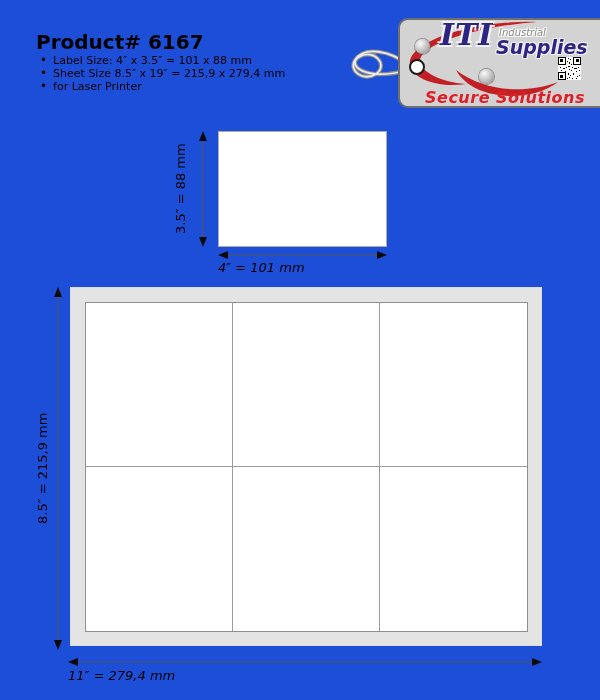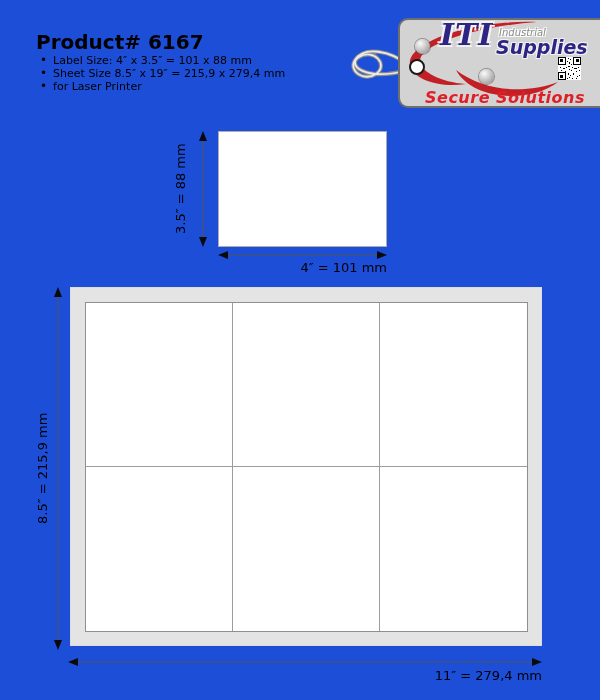--- a/index.html
+++ b/index.html
@@ -67,21 +67,21 @@
     font-size: 16px; font-weight: bold; font-style: italic; color: #e01e25;
     letter-spacing: 0.5px;
   }
 
   
   .dim-label { font-size: 13px; color: #000; white-space: nowrap; }
   .v-dim {
     position: absolute; display: flex; align-items: center; justify-content: center;
     writing-mode: vertical-rl; transform: rotate(180deg);
   }
-  .h-dim { position: absolute; text-align: right; }
+  .h-dim { position: absolute; text-align: left; font-style: italic; }
   .arrow { position: absolute; display: block; }
 
   
   .label-rect {
     position: absolute; left: 218px; top: 131px; width: 169px; height: 116px;
     background: #fff; border: 1px solid #adadad;
   }
   .ld-varrow { left: 197px; top: 131px; }
   .ld-vdim   { left: 168px; top: 131px; width: 24px; height: 116px; }
   .ld-harrow { left: 218px; top: 249px; }

